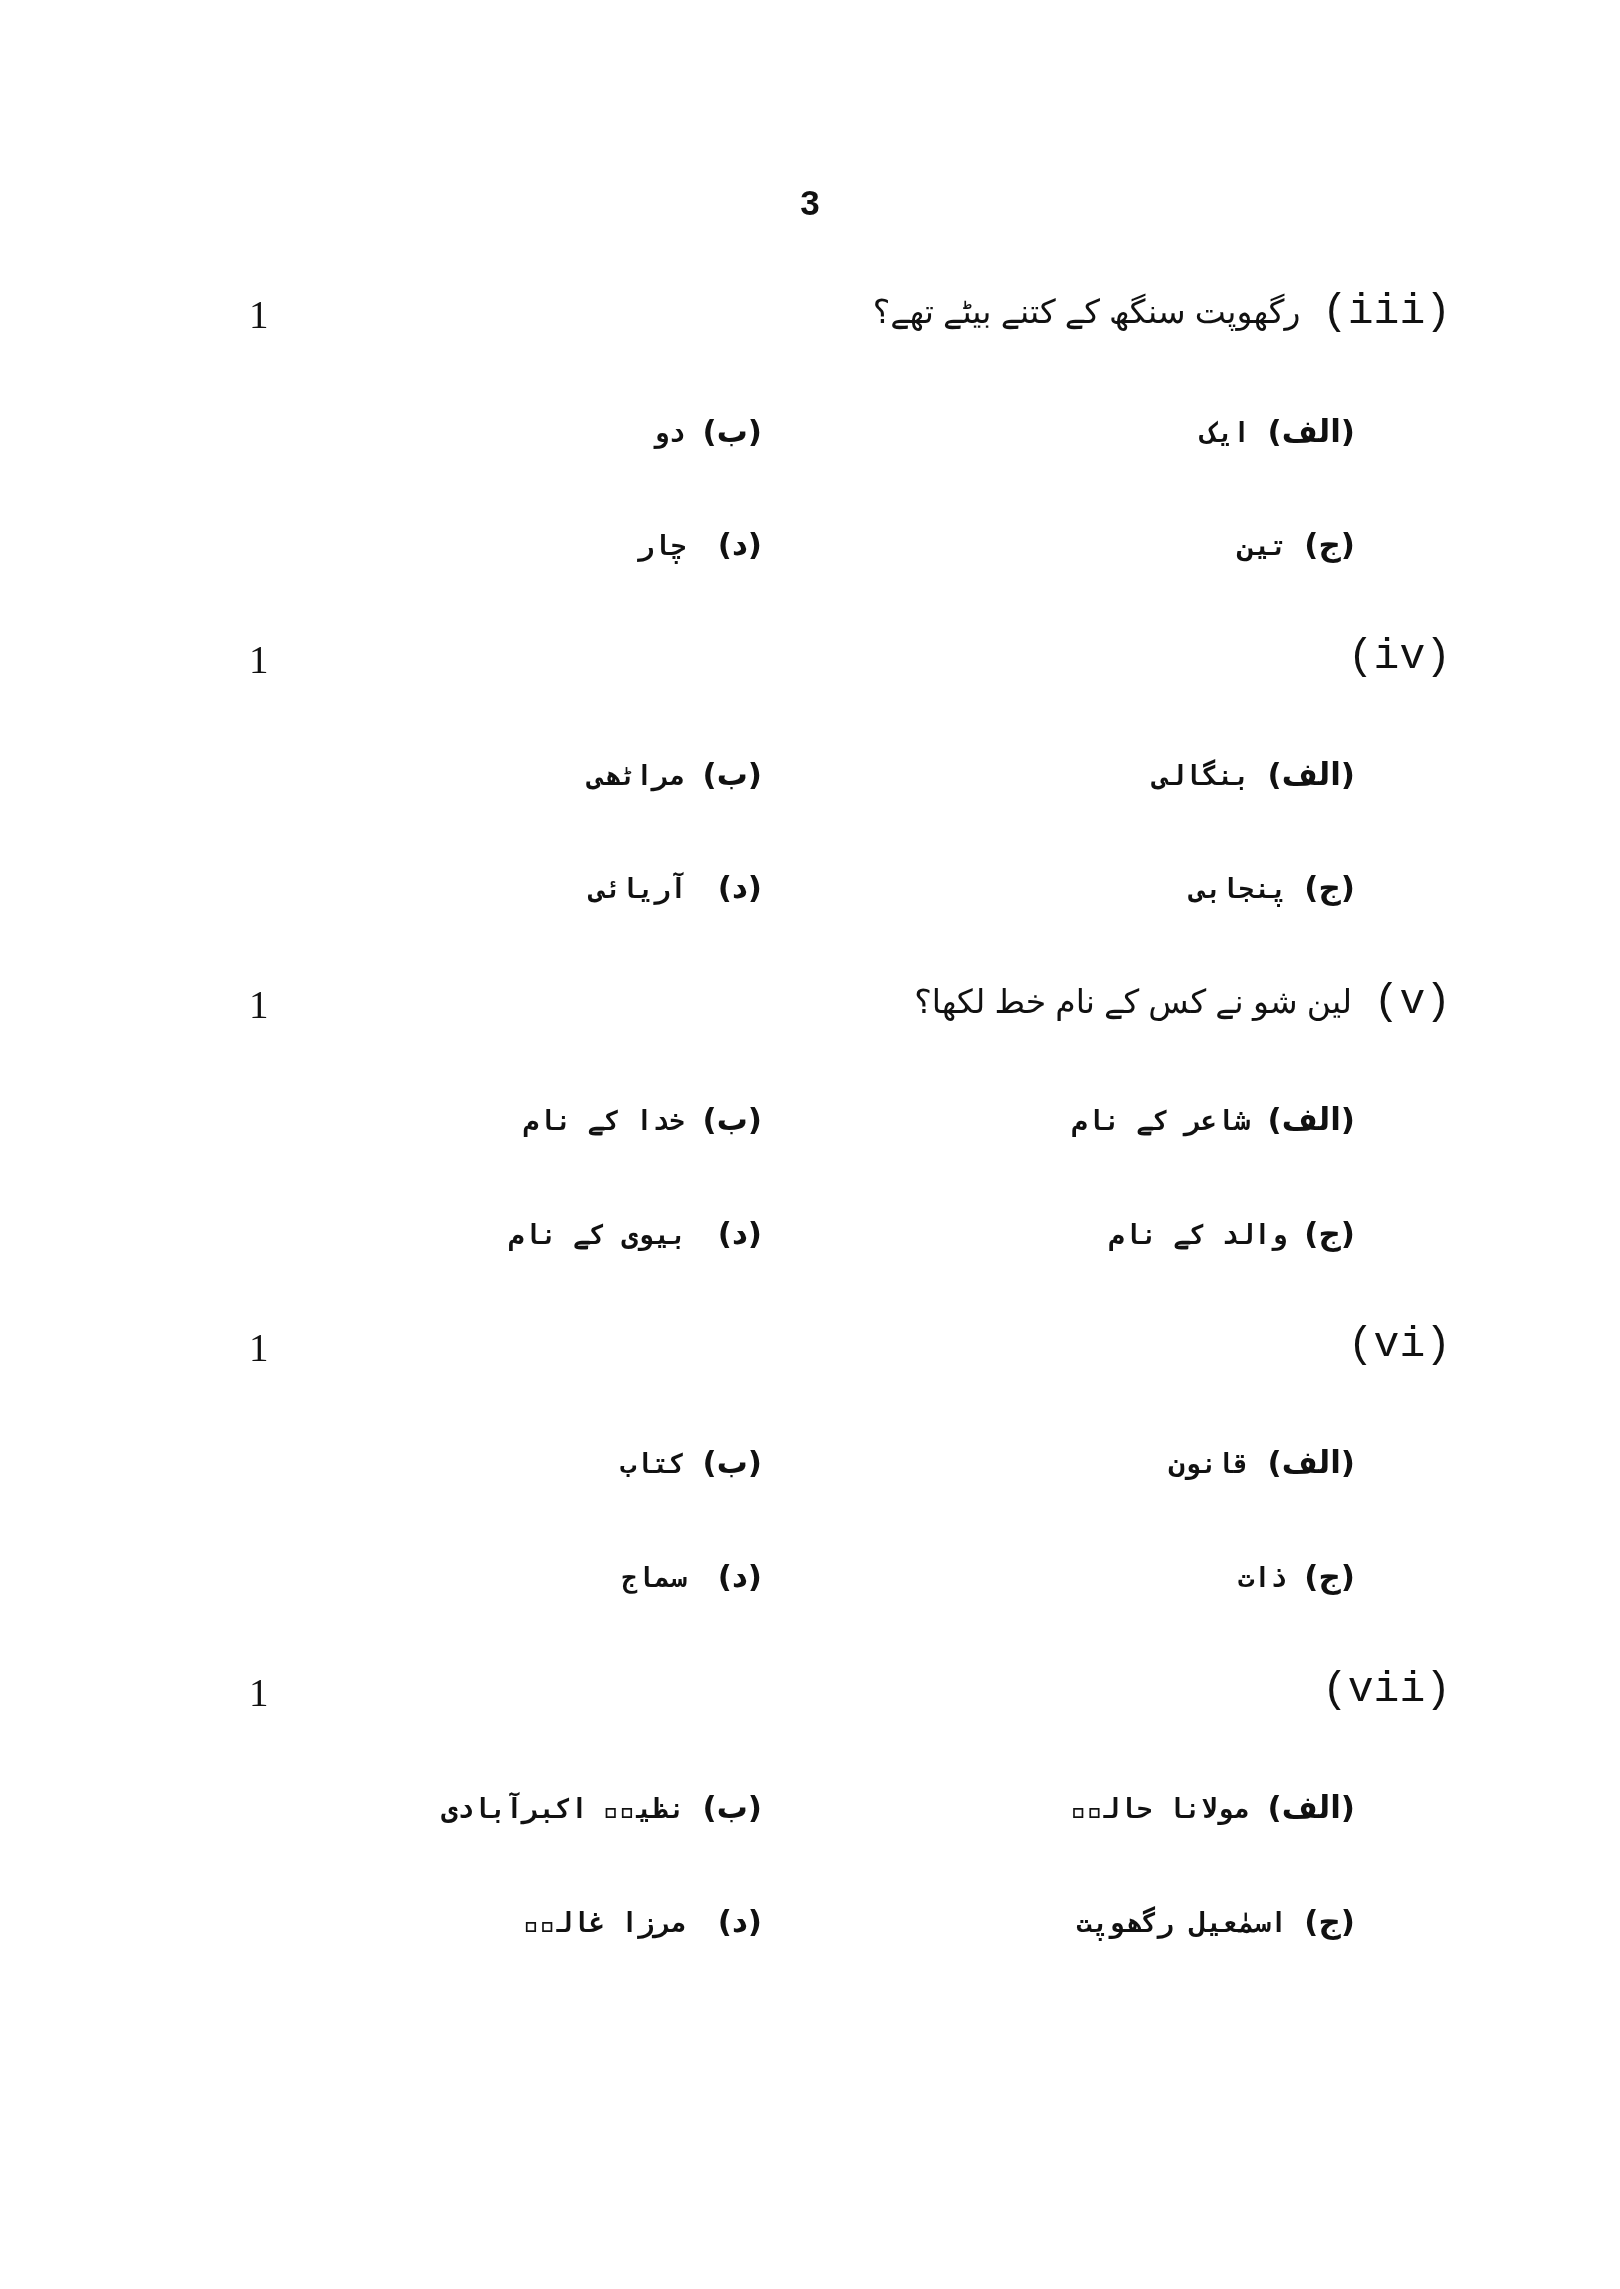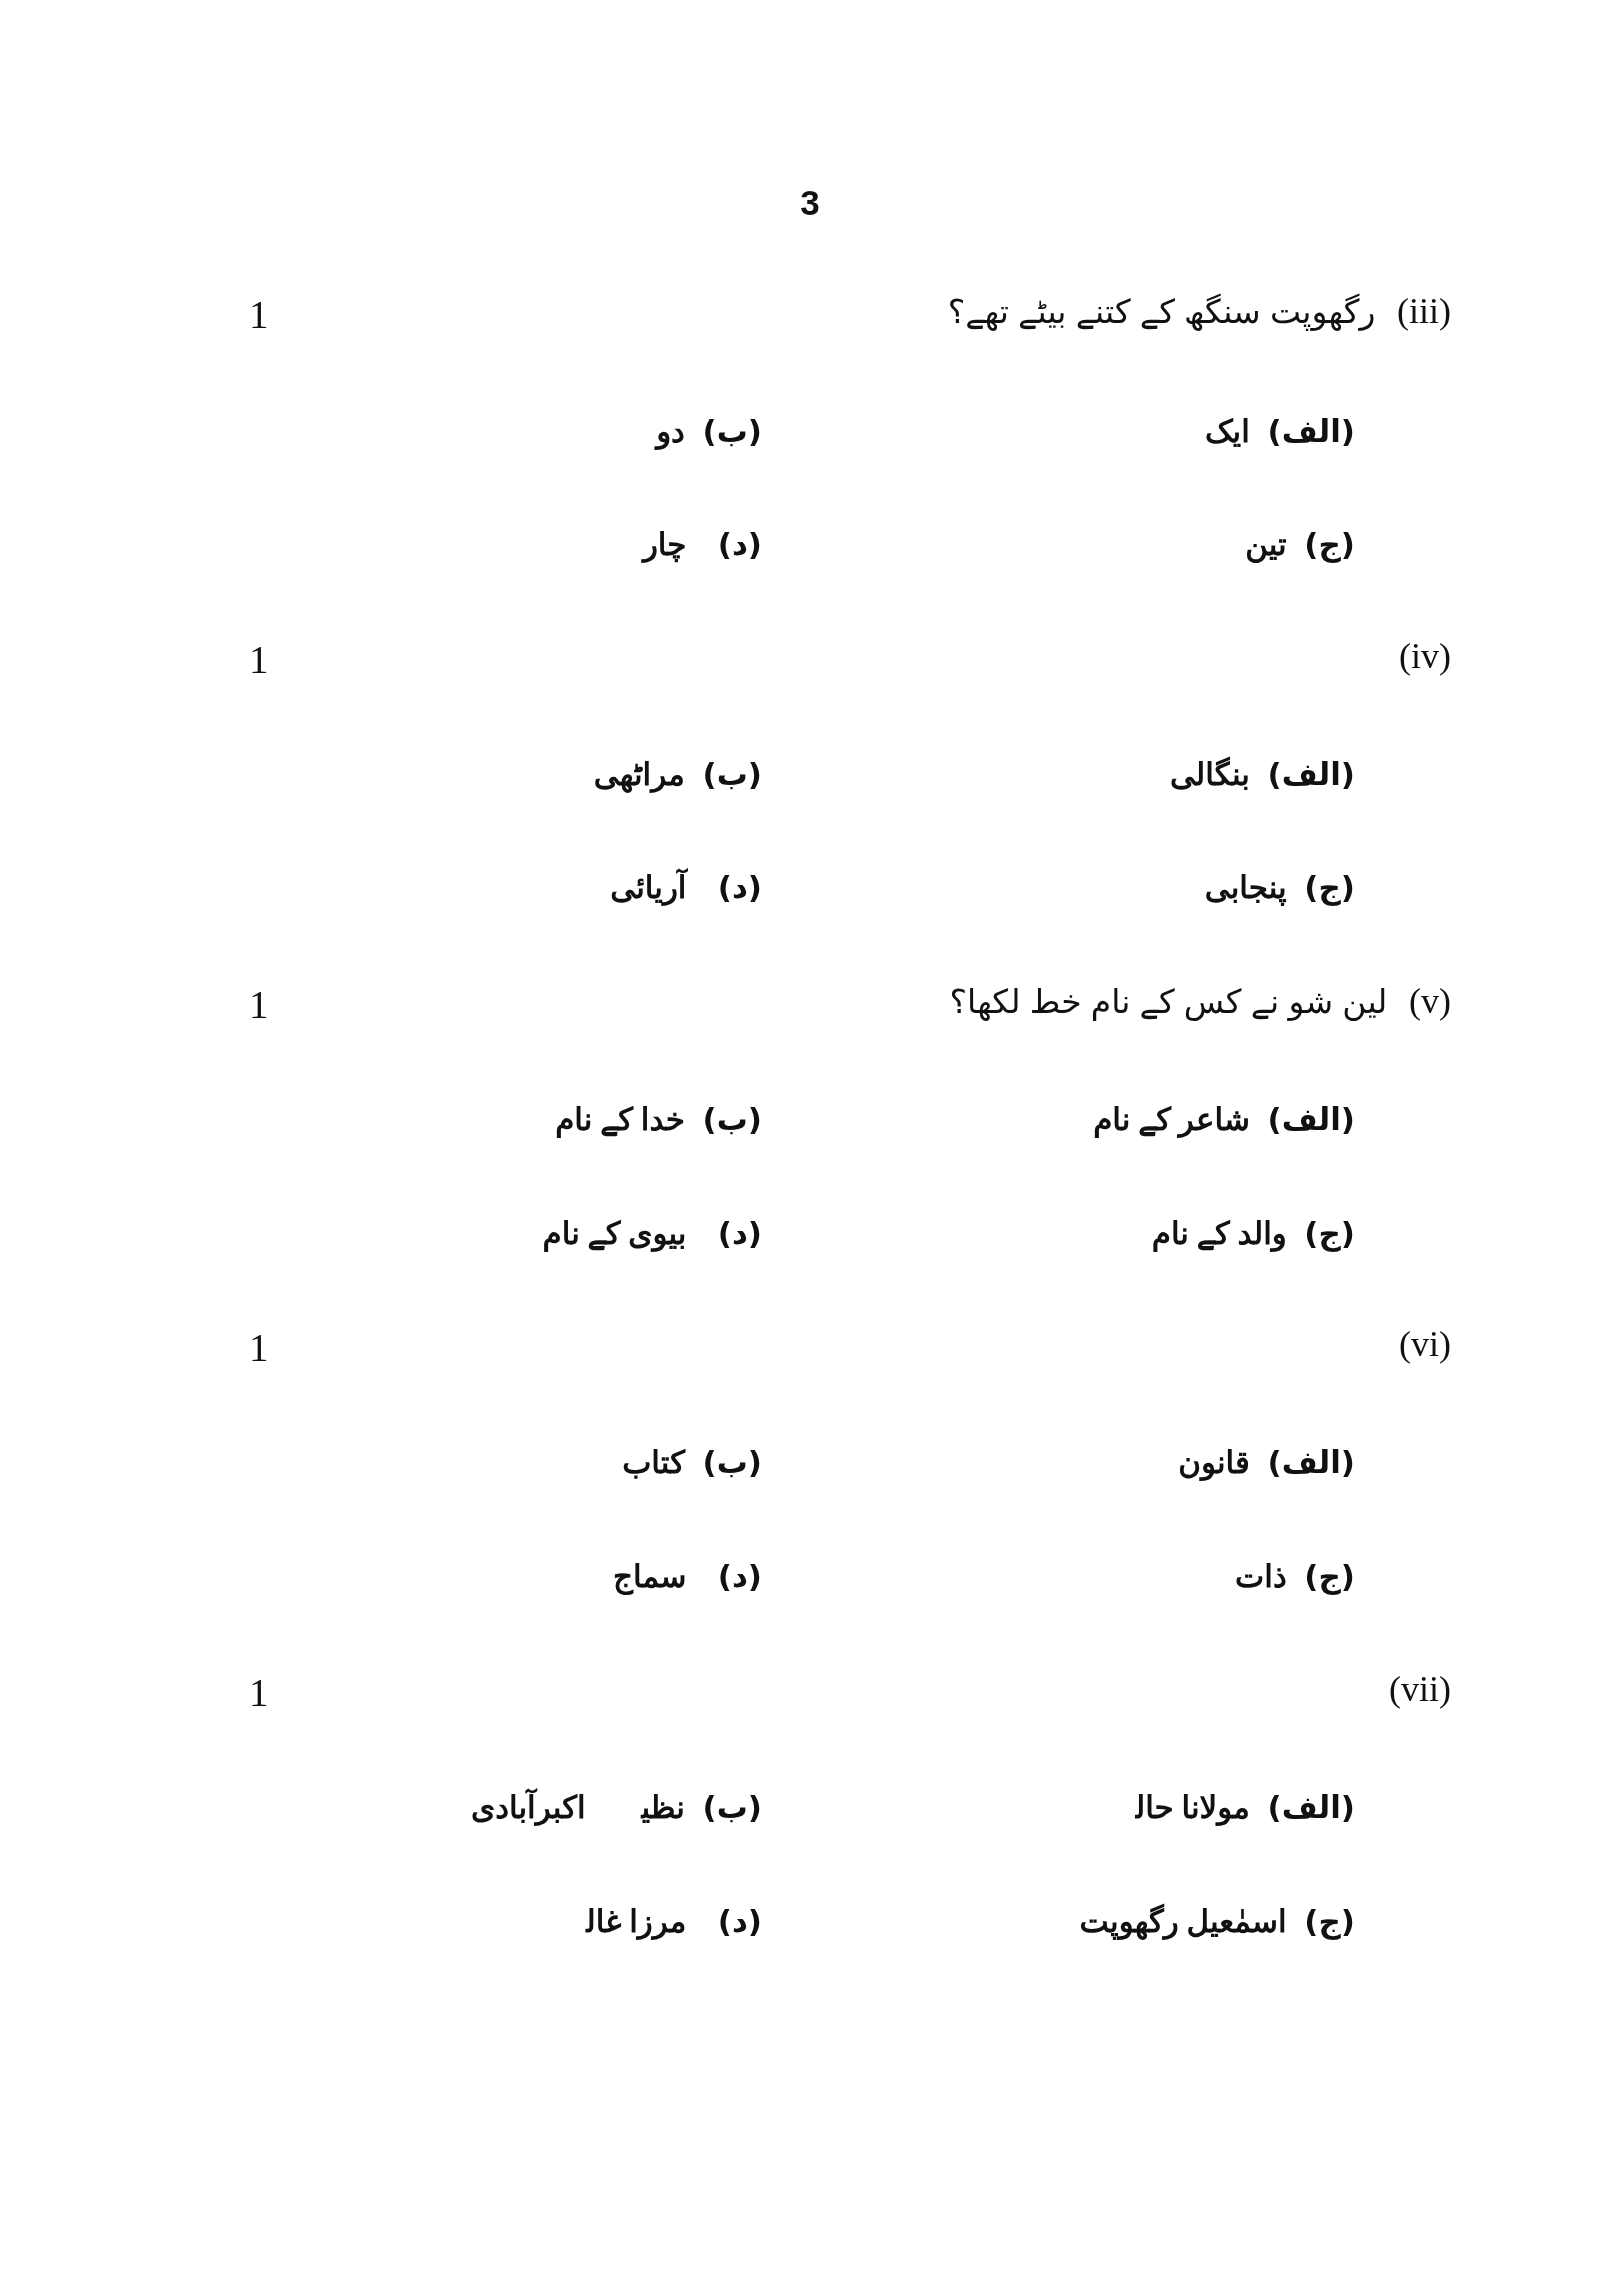--- a/index.html
+++ b/index.html
@@ -45,22 +45,22 @@
       position: absolute;
       right: 169px;
       top: 0;
       direction: rtl;
       display: flex;
       align-items: baseline;
       gap: 21.6px;
       white-space: nowrap;
     }
     .q-num {
-      font-family: Liberation Serif, serif;
-      font-size: 36px;
+      font-family: Liberation Mono, monospace;
+      font-size: 43px;
       line-height: 59px;
       direction: ltr;
       unicode-bidi: isolate;
     }
     .q-text {
       font-family: Liberation Sans, sans-serif;
       font-size: 33px;
       line-height: 59px;
       direction: rtl;
     }
@@ -76,23 +76,23 @@
     .option.col-left  { right: 858px; }
     .opt-label {
       font-family: "DejaVu Sans", sans-serif;
       font-weight: bold;
       font-size: 31px;
       line-height: 59px;
       direction: rtl;
       unicode-bidi: isolate;
     }
     .opt-text {
-      font-family: Liberation Serif, serif;
+      font-family: Liberation Mono, monospace;
       font-weight: bold;
-      font-size: 31px;
+      font-size: 27px;
       line-height: 59px;
       direction: rtl;
       text-align: right;
     }
     .opt-label.wide-gap + .opt-text { margin-right: 13.7px; }
   </style>
 </head>
 <body>
 
 <div class="page-number">3</div>

